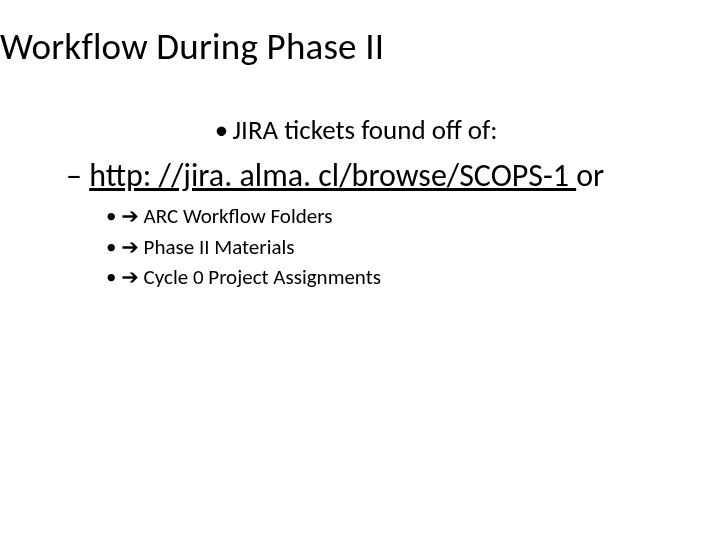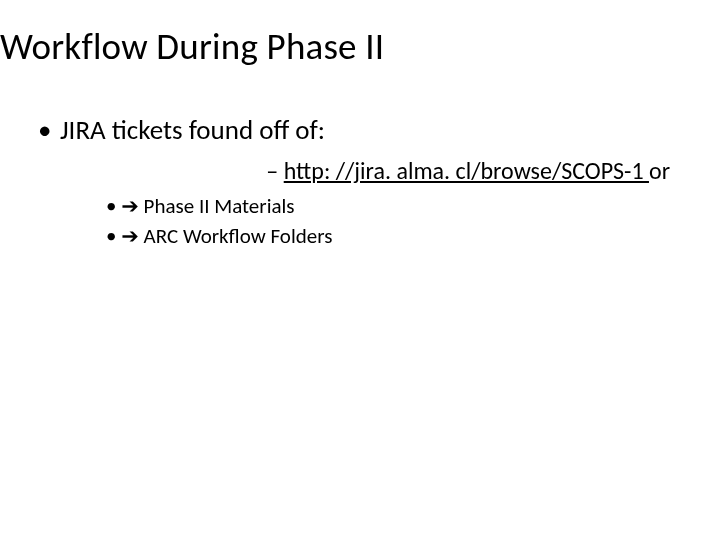--- a/index.html
+++ b/index.html
@@ -26,33 +26,33 @@
   }
   .content {
     margin-top: 44px;
     padding-left: 38px;
     padding-right: 50px;
   }
   .lvl1 {
     font-size: 27px;
     line-height: 1.25;
     margin-bottom: 8px;
+    text-align: center;
   }
   .lvl1 .dot {
     display: inline-block;
     width: 22px;
     vertical-align: top;
   }
   .lvl2 {
-    font-size: 24px;
+    font-size: 32px;
     line-height: 1.3;
     padding-left: 48px;
     text-indent: -20px;
     margin-bottom: 2px;
-    text-align: right;
   }
   .lvl2 .dash {
     display: inline;
   }
   .lvl3 {
     font-size: 21px;
     line-height: 1.35;
     padding-left: 88px;
     text-indent: -20px;
     margin-bottom: 2px;
@@ -80,22 +80,25 @@
     </div>
 
     <div class="lvl2">
       <span class="dash">–&nbsp;</span><span class="link">http: //jira. alma. cl/browse/SCOPS-1 </span><span class="plain"> or</span>
     </div>
 
 
     <div class="lvl3-gap"></div>
 
     <div class="lvl3">
+      <span>•&nbsp;</span><span>➔ </span><span>ARC Workflow Folders</span>
+    </div>
+
+    <div class="lvl3">
       <span>•&nbsp;</span><span>➔ </span><span>Phase II Materials</span>
     </div>
 
     <div class="lvl3">
-      <span>•&nbsp;</span><span>➔ </span><span>ARC Workflow Folders</span>
+      <span>•&nbsp;</span><span>➔ </span><span>Cycle 0 Project Assignments</span>
     </div>
-
 
   </div>
 </div>
 
 </body></html>

